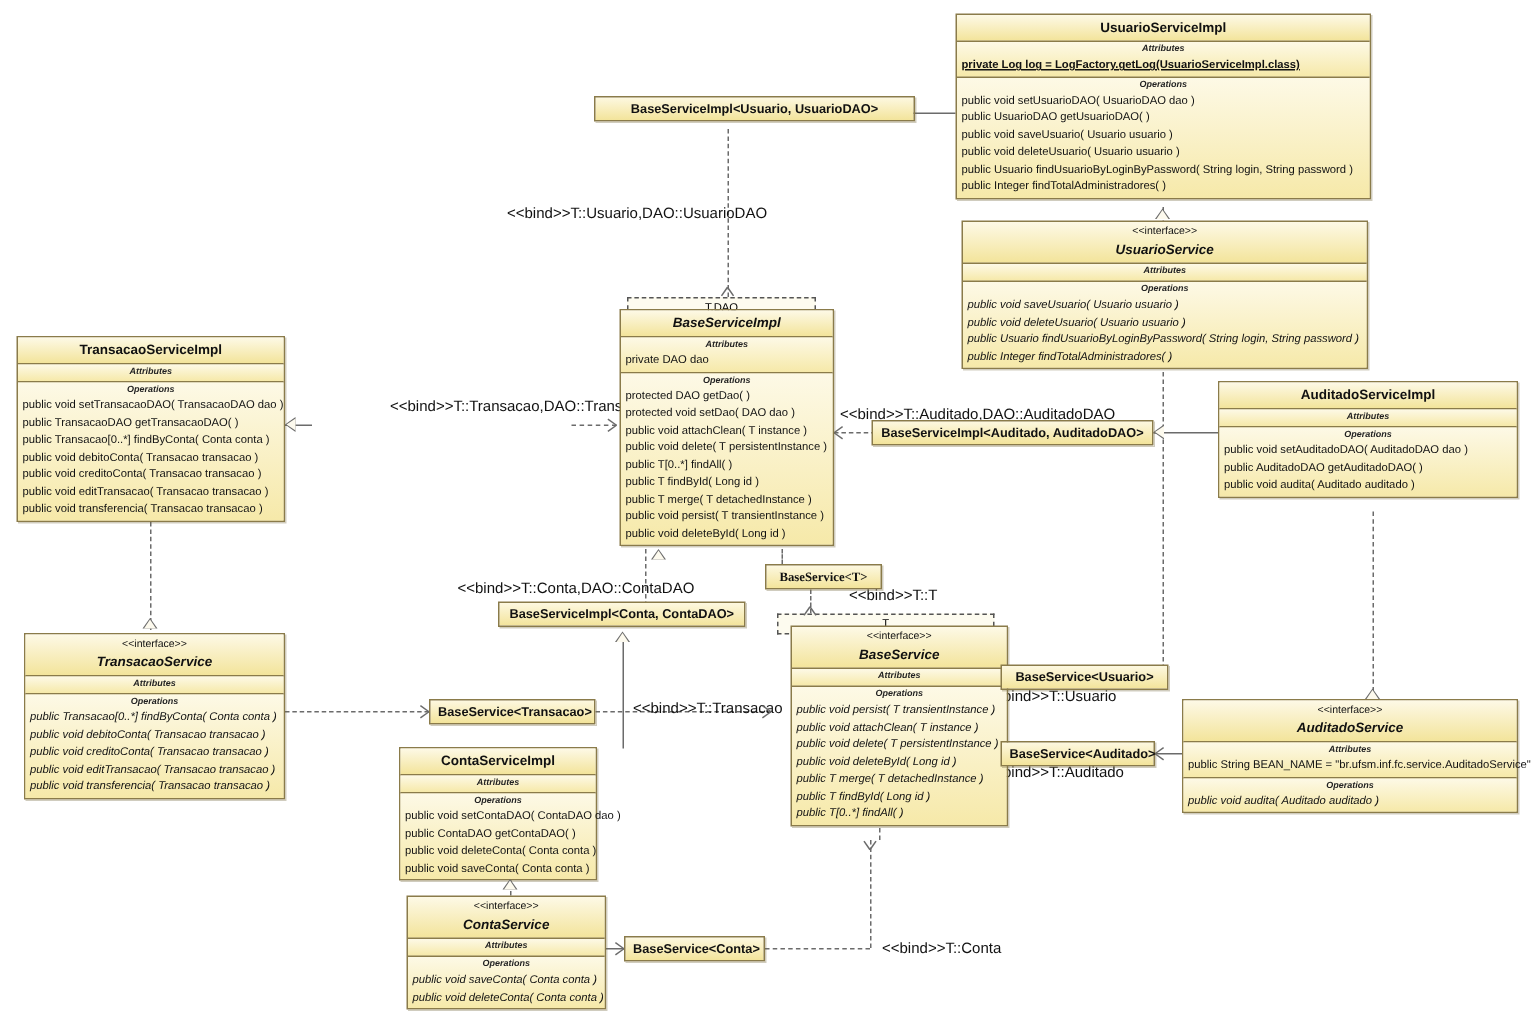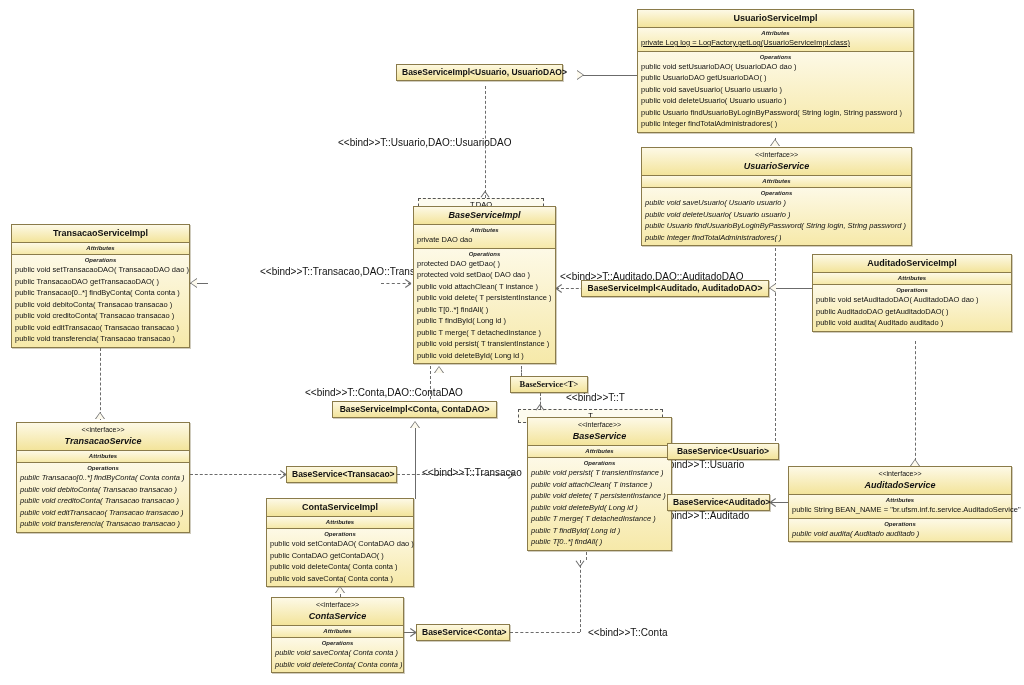--- a/index.html
+++ b/index.html
@@ -63,21 +63,21 @@
     color: #222;
   }
   .cls .mem {
     display: block;
     padding: 0 3px;
     font-size: 7.5px;
     line-height: 11.5px;
     white-space: nowrap;
   }
   .cls .mem.ital { font-style: italic; }
-  .cls .mem.under { text-decoration: underline; }
+  .cls .mem.under { text-decoration: underline; font-weight: bold; }
   .cls .sec.empty { min-height: 11px; }
 
   
   .tmpl {
     position: absolute;
     border: 1px dashed #555;
     background: #fdfbef;
     font-size: 7.5px;
     text-align: center;
     padding-top: 1px;
@@ -380,21 +380,21 @@
     <div class="sec">
       <span class="seclbl">Operations</span>
       <span class="mem ital">public Transacao[0..*]  findByConta( Conta conta )</span>
       <span class="mem ital">public void  debitoConta( Transacao transacao )</span>
       <span class="mem ital">public void  creditoConta( Transacao transacao )</span>
       <span class="mem ital">public void  editTransacao( Transacao transacao )</span>
       <span class="mem ital">public void  transferencia( Transacao transacao )</span>
     </div>
   </div>
 
-  <div class="cls" style="left:266px; top:498px; width:148px;">
+  <div class="cls" style="left:266px; top:498px; width:132px;">
     <div class="hdr">
       <span class="cname">ContaServiceImpl</span>
     </div>
     <div class="sec empty">
       <span class="seclbl">Attributes</span>
     </div>
     <div class="sec">
       <span class="seclbl">Operations</span>
       <span class="mem">public void  setContaDAO( ContaDAO dao )</span>
       <span class="mem">public ContaDAO  getContaDAO(  )</span>
@@ -441,21 +441,21 @@
     <div class="sec">
       <span class="seclbl">Attributes</span>
       <span class="mem">public String BEAN_NAME = "br.ufsm.inf.fc.service.AuditadoService"</span>
     </div>
     <div class="sec">
       <span class="seclbl">Operations</span>
       <span class="mem ital">public void  audita( Auditado auditado )</span>
     </div>
   </div>
 
-  <div class="pill" style="left:396px; top:64px; width:167px;">BaseServiceImpl&lt;Usuario, UsuarioDAO&gt;</div>
+  <div class="pill" style="left:396px; top:64px; width:214px;">BaseServiceImpl&lt;Usuario, UsuarioDAO&gt;</div>
 
 
   <div class="pill" style="left:581px; top:280px; width:188px;">BaseServiceImpl&lt;Auditado, AuditadoDAO&gt;</div>
 
   <div class="pill" style="left:332px; top:401px; width:165px;">BaseServiceImpl&lt;Conta, ContaDAO&gt;</div>
 
   <div class="pill" style="left:510px; top:376px; width:78px;font-family:Liberation Serif, serif;">BaseService&lt;T&gt;</div>
 
   <div class="pill" style="left:667px; top:443px; width:112px;">BaseService&lt;Usuario&gt;</div>
 

